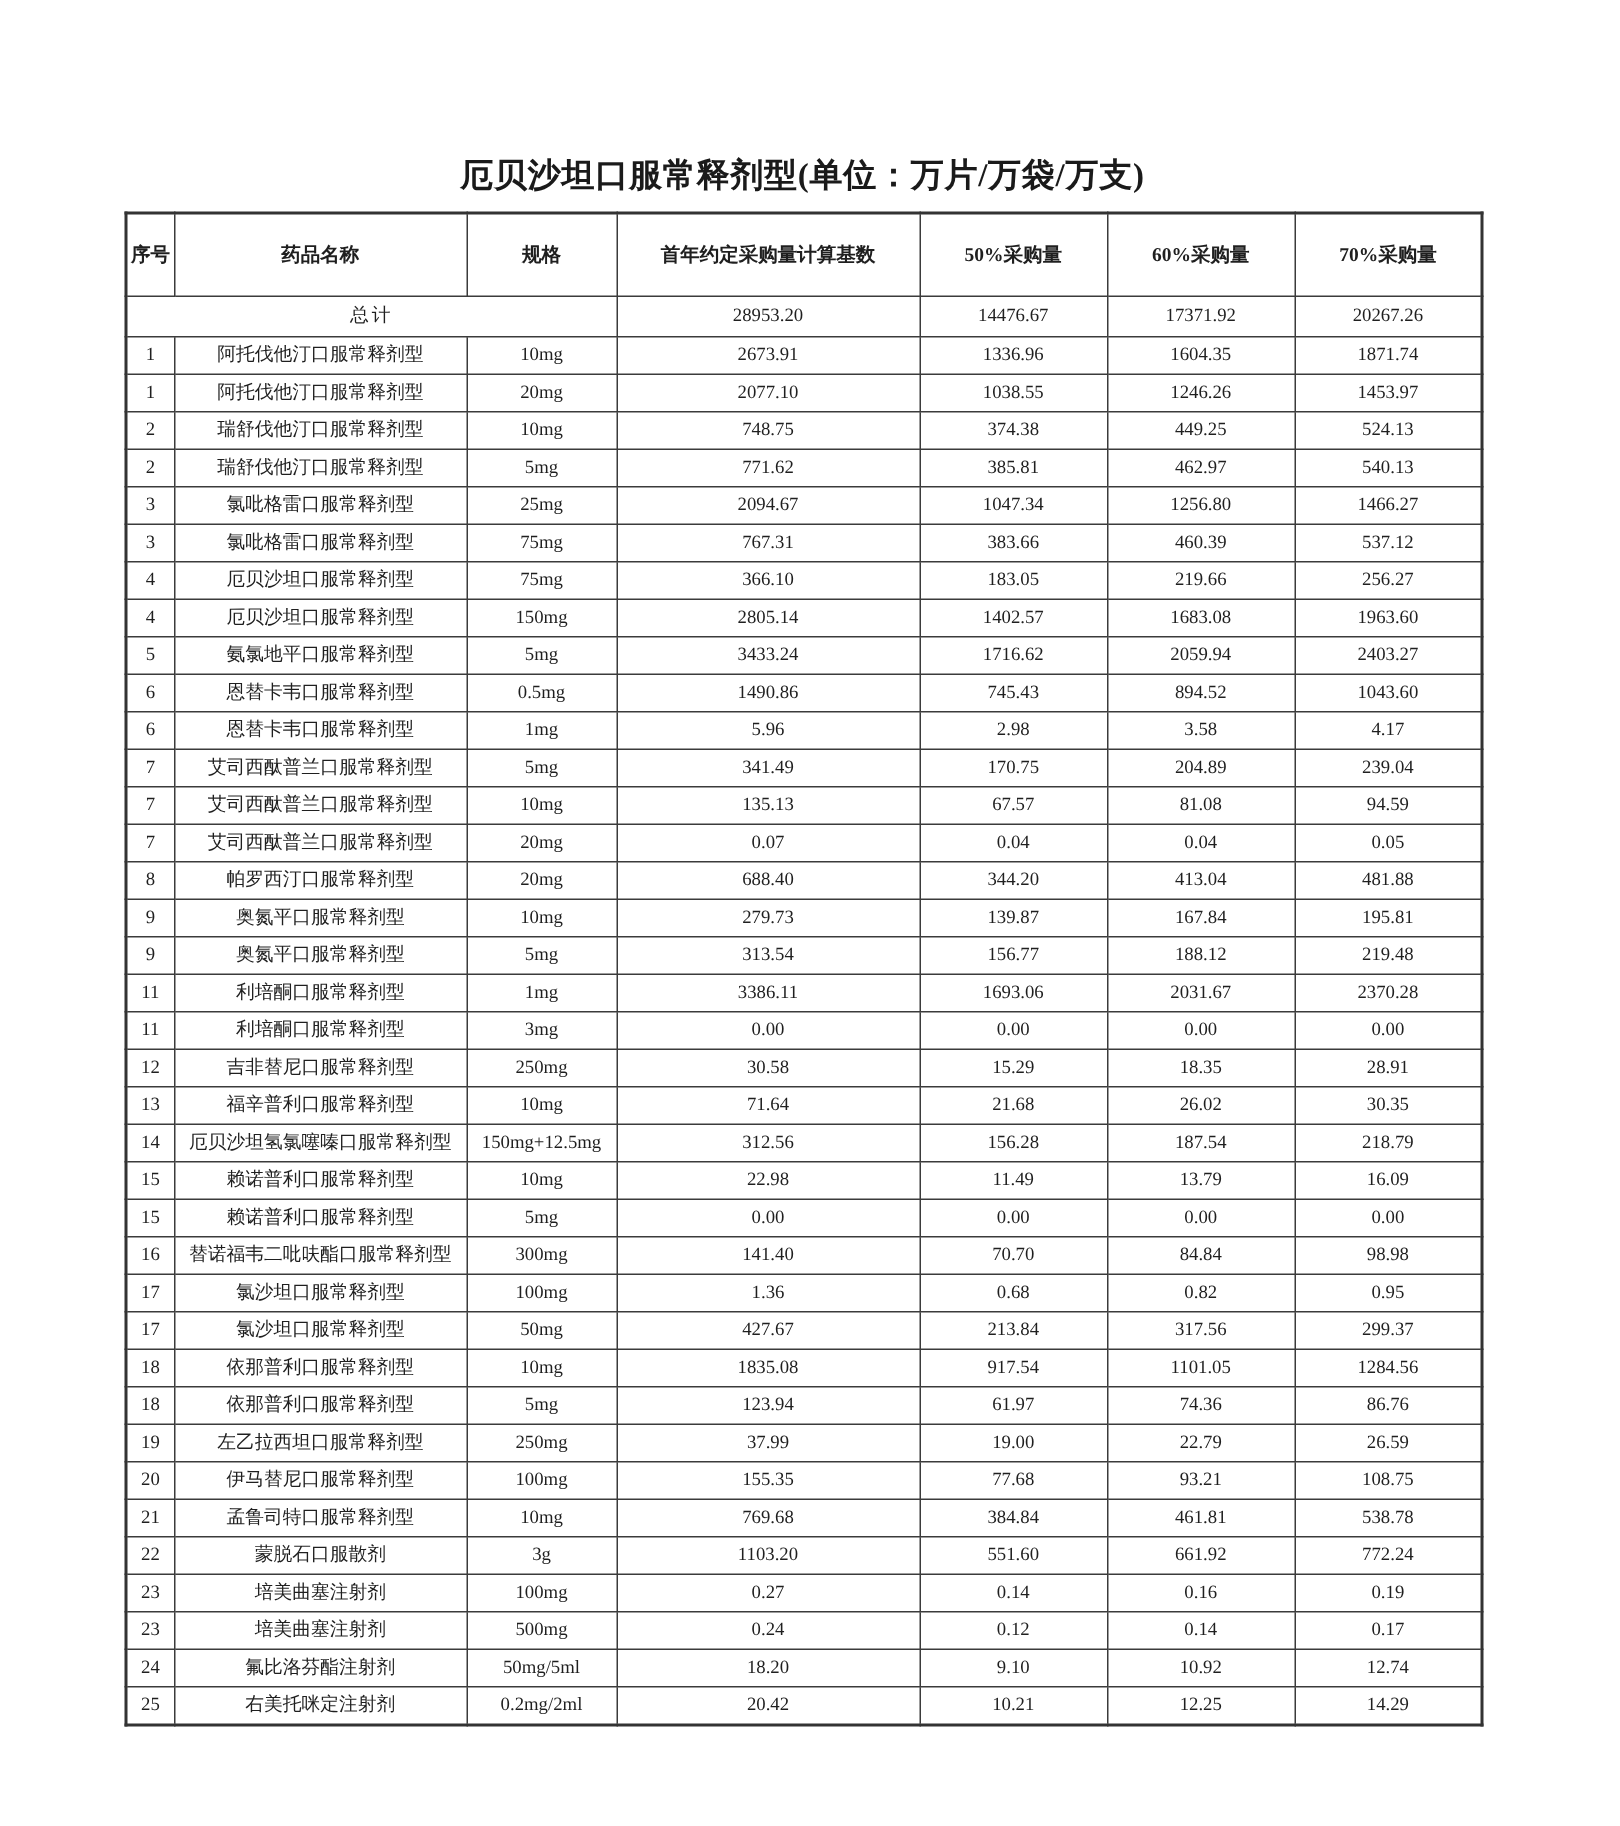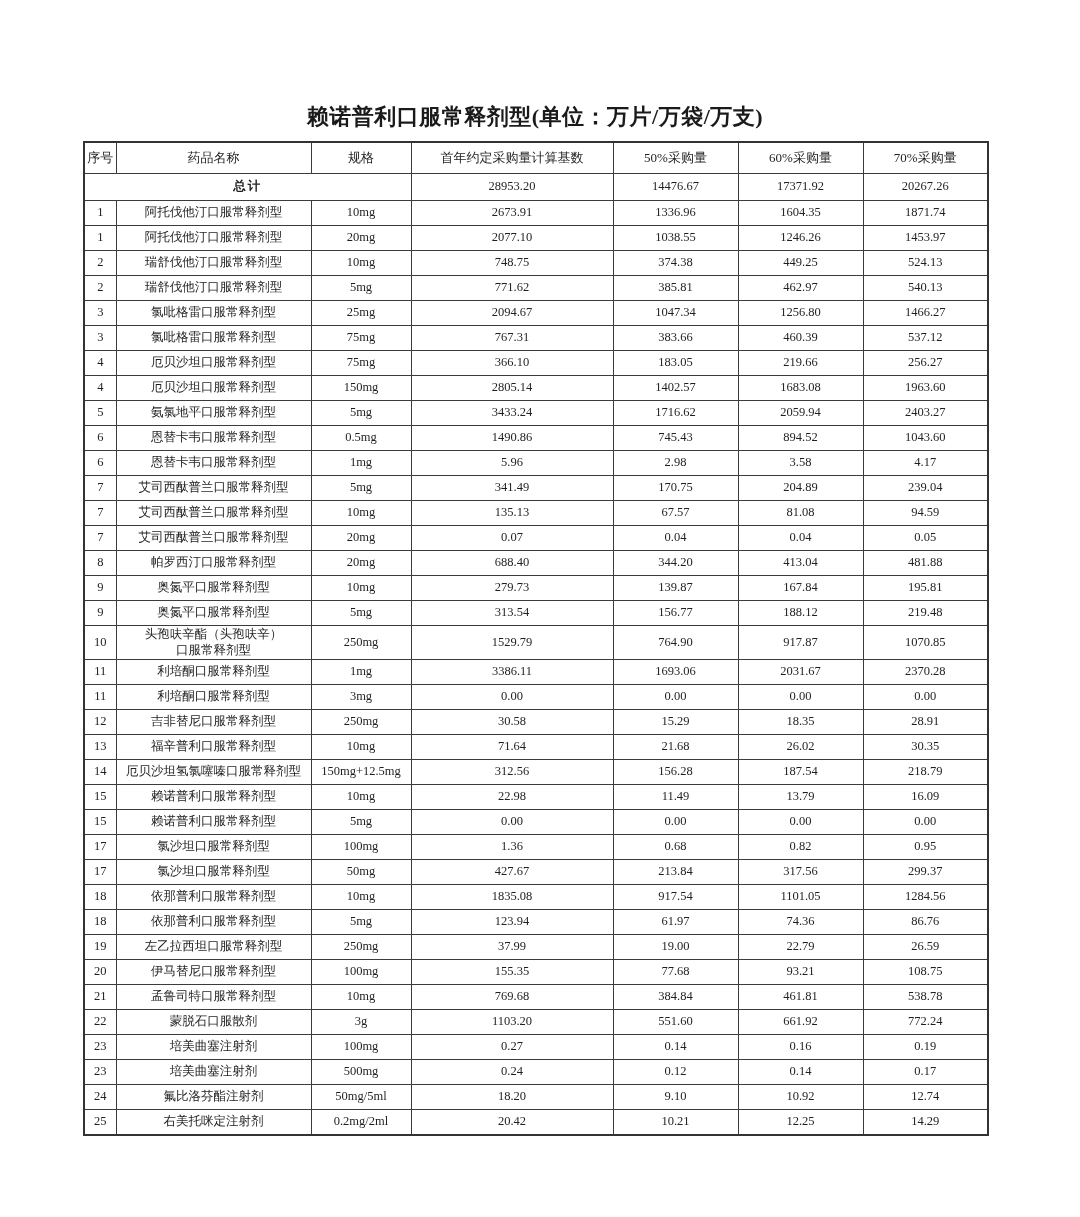--- a/index.html
+++ b/index.html
@@ -28,40 +28,40 @@
     border: 2px solid #333333;
   }
   table.grid th, table.grid td {
     border: 1px solid #3b3b3b;
     text-align: center;
     vertical-align: middle;
     overflow: hidden;
   }
   table.grid th {
     font-size: 13px;
-    font-weight: normal;
+    font-weight: bold;
     height: 27px;
-    padding: 6px 2px;
+    padding: 18px 2px;
   }
   table.grid td {
     font-size: 12.5px;
     height: 25px;
     padding: 1px 2px;
     line-height: 1.25;
   }
   td.name-cell { white-space: pre-line; }
   tr.total-row td { height: 27px; }
-  .total-label { font-weight: bold; letter-spacing: 2px; margin-left: 24px; }
+  .total-label { font-weight: normal; letter-spacing: 2px; margin-left: 24px; }
 </style>
 </head>
 <body>
 
 <div class="page">
 
-  <h1 class="title">赖诺普利口服常释剂型(单位：万片/万袋/万支)</h1>
+  <h1 class="title">厄贝沙坦口服常释剂型(单位：万片/万袋/万支)</h1>
 
   <table class="grid">
     <colgroup>
         <col style="width: 32px;">
         <col style="width: 195px;">
         <col style="width: 100px;">
         <col style="width: 202px;">
         <col style="width: 125px;">
         <col style="width: 125px;">
         <col style="width: 125px;">
@@ -232,30 +232,20 @@
         <tr>
           <td>9</td>
           <td class="name-cell">奥氮平口服常释剂型</td>
           <td>5mg</td>
           <td>313.54</td>
           <td>156.77</td>
           <td>188.12</td>
           <td>219.48</td>
         </tr>
         <tr>
-          <td>10</td>
-          <td class="name-cell">头孢呋辛酯（头孢呋辛）
-口服常释剂型</td>
-          <td>250mg</td>
-          <td>1529.79</td>
-          <td>764.90</td>
-          <td>917.87</td>
-          <td>1070.85</td>
-        </tr>
-        <tr>
           <td>11</td>
           <td class="name-cell">利培酮口服常释剂型</td>
           <td>1mg</td>
           <td>3386.11</td>
           <td>1693.06</td>
           <td>2031.67</td>
           <td>2370.28</td>
         </tr>
         <tr>
           <td>11</td>
@@ -305,20 +295,29 @@
         <tr>
           <td>15</td>
           <td class="name-cell">赖诺普利口服常释剂型</td>
           <td>5mg</td>
           <td>0.00</td>
           <td>0.00</td>
           <td>0.00</td>
           <td>0.00</td>
         </tr>
         <tr>
+          <td>16</td>
+          <td class="name-cell">替诺福韦二吡呋酯口服常释剂型</td>
+          <td>300mg</td>
+          <td>141.40</td>
+          <td>70.70</td>
+          <td>84.84</td>
+          <td>98.98</td>
+        </tr>
+        <tr>
           <td>17</td>
           <td class="name-cell">氯沙坦口服常释剂型</td>
           <td>100mg</td>
           <td>1.36</td>
           <td>0.68</td>
           <td>0.82</td>
           <td>0.95</td>
         </tr>
         <tr>
           <td>17</td>

